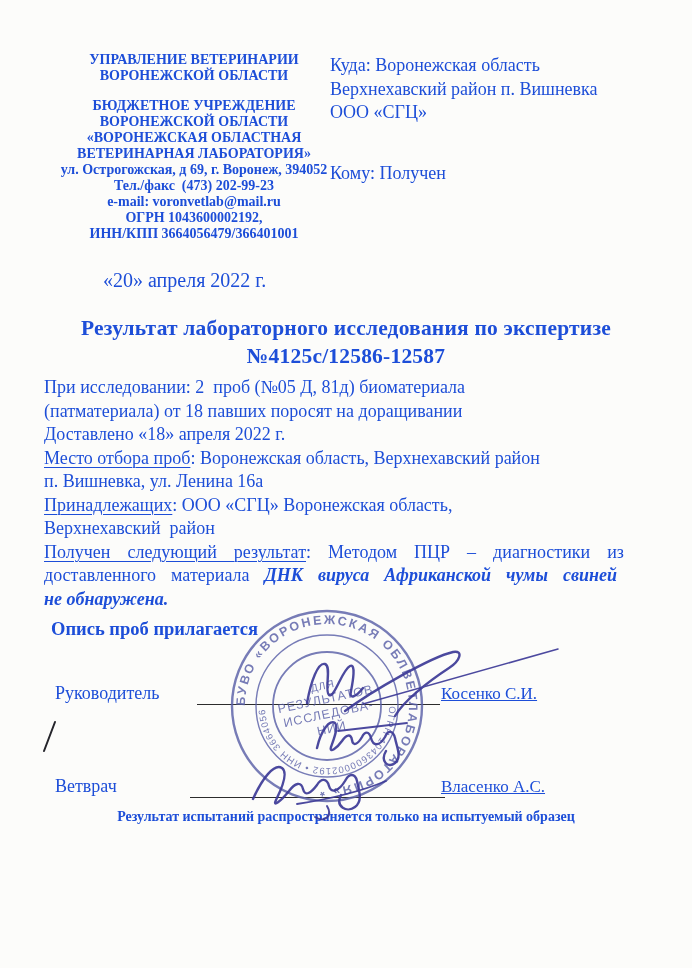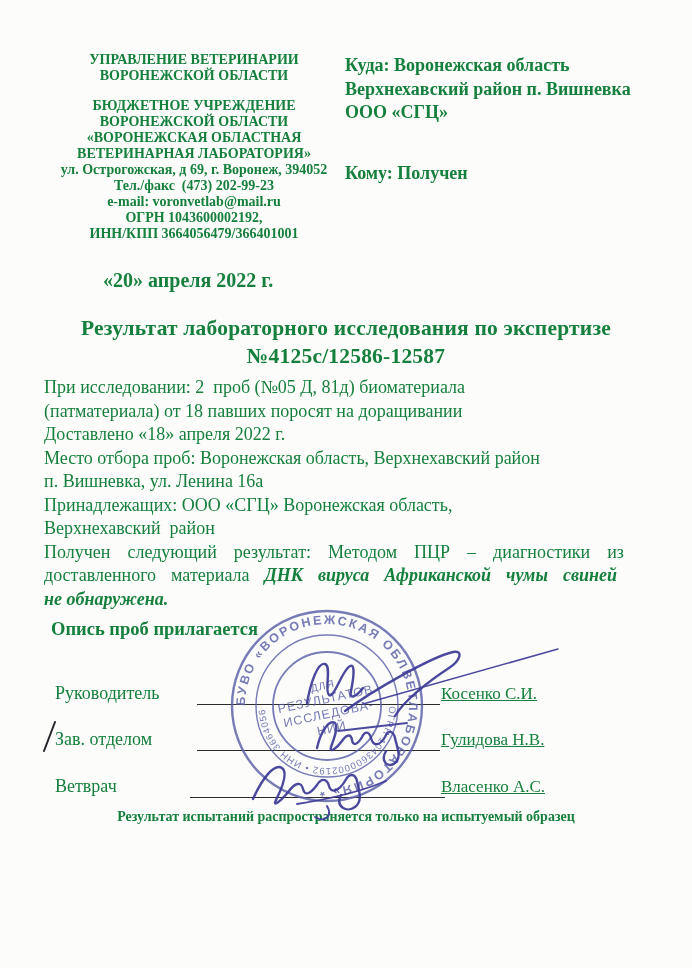--- a/index.html
+++ b/index.html
@@ -1,40 +1,40 @@
 <!DOCTYPE html>
 <html><head>
 <meta charset="utf-8">
 <style>
   html,body{margin:0;padding:0;background:#9a9a9a;}
   .page{
     position:relative;width:692px;height:968px;background:#fcfcfa;
-    font-family:"Liberation Serif","DejaVu Serif",serif;color:#15803d;
+    font-family:"Liberation Serif","DejaVu Serif",serif;color:#1d4ed8;
     overflow:hidden;margin:0 auto;
   }
   
   .org{position:absolute;left:36px;top:52px;width:316px;text-align:center;
        font-weight:700;font-size:14px;line-height:16px;}
   .org-line{white-space:pre;}
   .org-gap{height:14px;}
   
-  .recipient{position:absolute;left:345px;top:54px;font-size:18px;line-height:23.5px;font-weight:bold;}
+  .recipient{position:absolute;left:330px;top:54px;font-size:18px;line-height:23.5px;}
   .recipient div{white-space:pre;}
   .attn{margin-top:37px;}
   
-  .date{position:absolute;left:103px;top:269px;font-size:20px;font-weight:700;}
+  .date{position:absolute;left:103px;top:269px;font-size:20px;font-weight:400;}
   
   .title{position:absolute;left:0;top:315px;width:100%;text-align:center;
          font-size:21.5px;font-weight:700;line-height:27.5px;letter-spacing:.2px;}
   
   .bodytxt{position:absolute;left:44px;top:376px;width:601px;font-size:18px;line-height:23.5px;}
   .bl{white-space:pre;}
   .ws8{word-spacing:12.5px;}
   .ws9{word-spacing:10.5px;}
-  .u{text-underline-offset:2.5px;text-decoration-thickness:1.2px;}
+  .u{text-decoration:underline;text-underline-offset:2.5px;text-decoration-thickness:1.2px;}
   .bi{font-weight:700;font-style:italic;}
   
   .note{position:absolute;left:51px;top:619px;font-size:18.5px;font-weight:700;}
   
   .sig-row{position:absolute;left:0;width:100%;height:24px;}
   #sig1{top:683px;} #sig2{top:729px;} #sig3{top:776px;padding-left:24px;}
   .role{position:absolute;left:55px;font-size:18px;}
   .sline{position:absolute;left:197px;top:2px;width:243px;height:19px;border-bottom:1.5px solid #2c2c2c;}
   #sig3 .sline{left:190px;width:255px;}
   .sname{position:absolute;left:441px;top:1px;font-size:17px;text-decoration:underline;}
@@ -92,25 +92,20 @@
     <div class="bl"><span class="bi">не обнаружена.</span></div>
   </div>
 
   <div class="note">Опись проб прилагается</div>
 
   <div class="sig-row" id="sig1">
     <span class="role">Руководитель</span>
     <span class="sline"></span>
     <span class="sname">Косенко С.И.</span>
   </div>
-  <div class="sig-row" id="sig2">
-    <span class="role">Зав. отделом</span>
-    <span class="sline"></span>
-    <span class="sname">Гулидова Н.В.</span>
-  </div>
   <div class="sig-row" id="sig3">
     <span class="role">Ветврач</span>
     <span class="sline"></span>
     <span class="sname">Власенко А.С.</span>
   </div>
 
   <div class="footer">Результат испытаний распространяется только на испытуемый образец</div>
 
   <svg class="stamp" viewBox="0 0 202 208">
     <defs>

